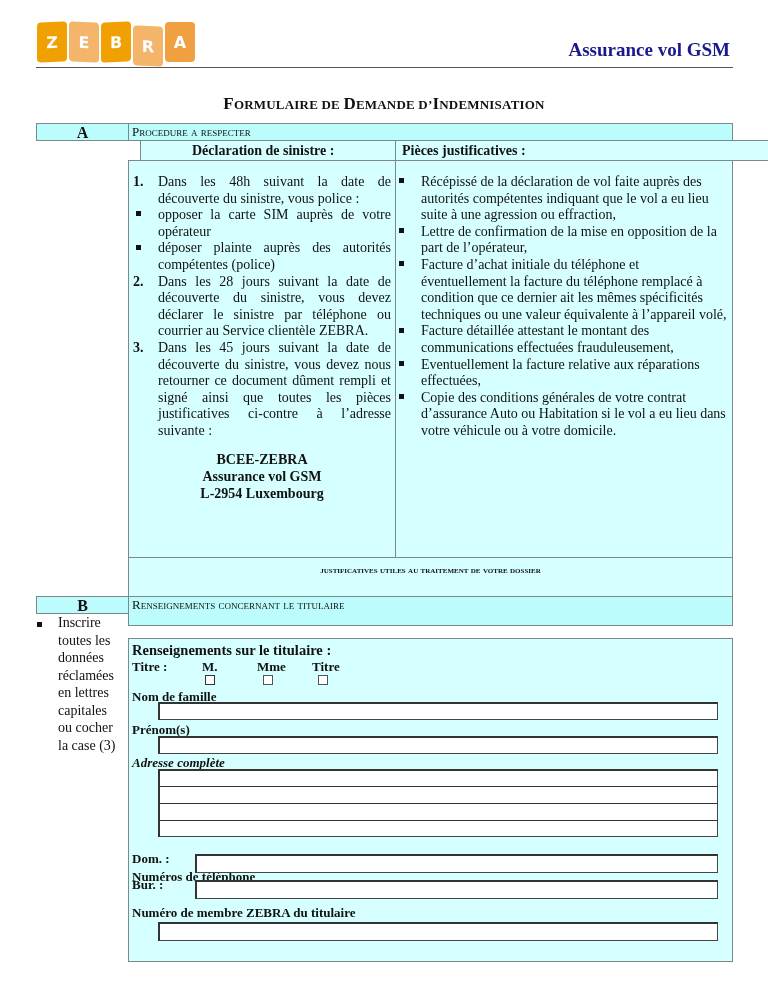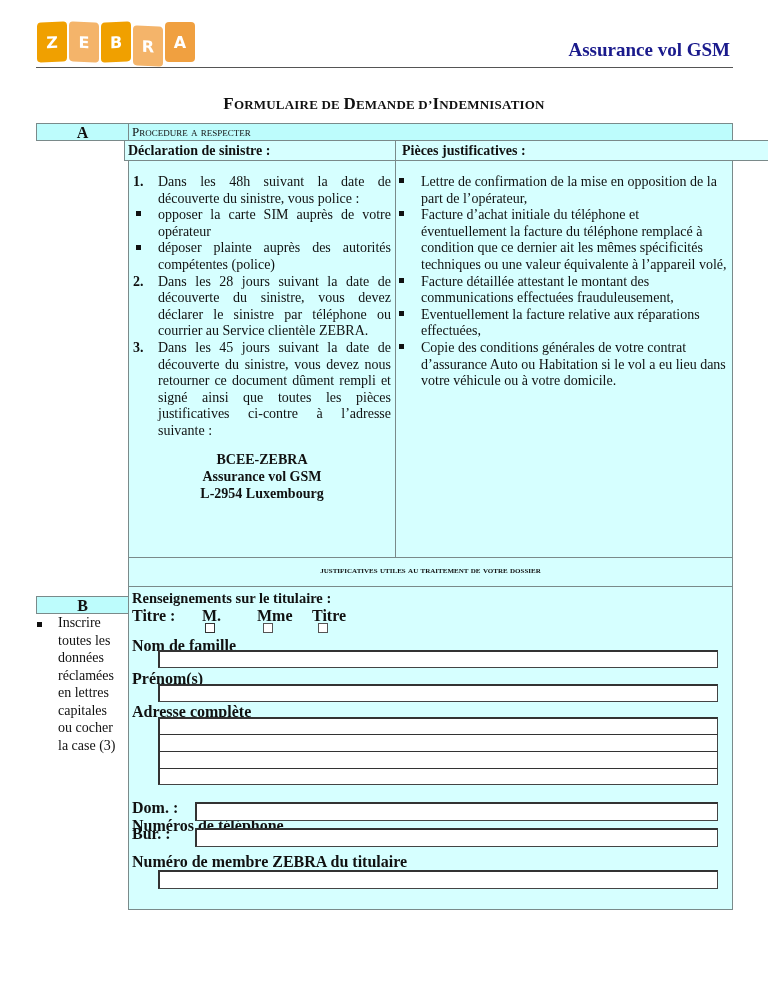--- a/index.html
+++ b/index.html
@@ -19,21 +19,21 @@
   .sec-label{font-size:13px;padding-left:3px;line-height:16px;}
   .bold14{font-weight:bold;font-size:14px;}
   ol,ul{margin:0;padding:0;list-style:none;}
   .list{font-size:14px;line-height:16.6px;}
   .list li{position:relative;padding-left:25px;}
   .list li .mk{position:absolute;left:0;top:0;width:20px;}
   .just{text-align:justify;}
   .sq{display:inline-block;width:5px;height:5px;background:#111;margin-left:3px;vertical-align:middle;position:relative;top:-2px;}
   .addr{font-weight:bold;font-size:14px;text-align:center;line-height:17px;}
   .notice{font-size:9.5px;font-weight:bold;text-align:center;line-height:16px;font-variant:small-caps;}
-  .lbl{position:absolute;font-size:16px;font-weight:bold;}
+  .lbl{position:absolute;font-size:13px;font-weight:bold;}
   .field{position:absolute;box-sizing:border-box;background:#fff;border:1px solid #444;border-top:2px solid #333;border-left:2px solid #333;}
   .cb{position:absolute;width:10px;height:10px;box-sizing:border-box;background:#fff;border:1px solid #555;}
   .side-note{font-size:14px;line-height:17.5px;}
 </style>
 </head>
 <body>
 
 <div class="abs logo">
   <div class="tile" style="left:0;background:#f0a000;transform:skewY(-2deg);">Z</div>
   <div class="tile" style="left:32px;background:#f4b46a;transform:skewY(3deg);">E</div>
@@ -48,21 +48,21 @@
   <span>F</span><span class="sc-part" style="font-size:13px;">ORMULAIRE DE </span><span>D</span><span style="font-size:13px;">EMANDE D’</span><span>I</span><span style="font-size:13px;">NDEMNISATION</span>
 </div>
 
 <div class="cell hdr-bg" style="left:36px;top:123px;width:93px;height:18px;">
   <div class="sec-letter">A</div>
 </div>
 <div class="cell hdr-bg" style="left:128px;top:123px;width:605px;height:18px;">
   <div class="sec-label sc">Procedure a respecter</div>
 </div>
 
-<div class="cell body-bg" style="left:124px;top:140px;width:281px;height:21px;">
+<div class="cell body-bg" style="left:140px;top:140px;width:281px;height:21px;padding-left:48px;">
   <div class="bold14" style="padding:2px 0 0 3px;">Déclaration de sinistre :</div>
 </div>
 <div class="cell body-bg" style="left:395px;top:140px;width:382px;height:21px;">
   <div class="bold14" style="padding:2px 0 0 6px;">Pièces justificatives :</div>
 </div>
 
 <div class="cell body-bg" style="left:128px;top:160px;width:268px;height:398px;">
   <ol class="list just" style="padding:13px 4px 0 4px;">
     <li><b class="mk">1.</b><span>Dans les 48h suivant la date de découverte du sinistre, vous police :</span></li>
     <li><span class="mk"><span class="sq"></span></span><span>opposer la carte SIM auprès de votre opérateur</span></li>
@@ -72,20 +72,21 @@
   </ol>
   <div class="addr" style="margin-top:11px;">
     <div>BCEE-ZEBRA</div>
     <div>Assurance vol GSM</div>
     <div>L-2954 Luxembourg</div>
   </div>
 </div>
 
 <div class="cell body-bg" style="left:395px;top:160px;width:338px;height:398px;">
   <ul class="list" style="padding:13px 4px 0 0;">
+    <li><span class="mk"><span class="sq"></span></span><span>Récépissé de la déclaration de vol faite auprès des autorités compétentes indiquant que le vol a eu lieu suite à une agression ou effraction,</span></li>
     <li><span class="mk"><span class="sq"></span></span><span>Lettre de confirmation de la mise en opposition de la part de l’opérateur,</span></li>
     <li><span class="mk"><span class="sq"></span></span><span>Facture d’achat initiale du téléphone et éventuellement la facture du téléphone remplacé à condition que ce dernier ait les mêmes spécificités techniques ou une valeur équivalente à l’appareil volé,</span></li>
     <li><span class="mk"><span class="sq"></span></span><span>Facture détaillée attestant le montant des communications effectuées frauduleusement,</span></li>
     <li><span class="mk"><span class="sq"></span></span><span>Eventuellement la facture relative aux réparations effectuées,</span></li>
     <li><span class="mk"><span class="sq"></span></span><span>Copie des conditions générales de votre contrat d’assurance Auto ou Habitation si le vol a eu lieu dans votre véhicule ou à votre domicile.</span></li>
   </ul>
 </div>
 
 <div class="cell body-bg" style="left:128px;top:557px;width:605px;height:40px;padding-top:4px;">
   <div class="notice">justificatives utiles au traitement de votre dossier</div>
@@ -96,38 +97,38 @@
 </div>
 <div class="cell hdr-bg" style="left:128px;top:596px;width:605px;height:30px;">
   <div class="sec-label sc">Renseignements concernant le titulaire</div>
 </div>
 
 <div class="abs side-note" style="left:36px;top:614px;width:88px;">
   <span class="sq" style="position:absolute;left:-2px;top:8px;"></span>
   <div style="padding-left:22px;">Inscrire toutes les données réclamées en lettres capitales ou cocher la case (3)</div>
 </div>
 
-<div class="cell body-bg" style="left:128px;top:586px;width:605px;height:324px;">
+<div class="cell body-bg" style="left:128px;top:638px;width:605px;height:324px;">
   <div class="bold14" style="position:absolute;left:3px;top:3px;font-size:14.5px;">Renseignements sur le titulaire :</div>
 
   <div class="lbl" style="left:3px;top:20px;">Titre :</div>
   <div class="lbl" style="left:73px;top:20px;">M.</div>
   <div class="cb" style="left:76px;top:36px;border:1.5px solid #333;"></div>
   <div class="lbl" style="left:128px;top:20px;">Mme</div>
   <div class="cb" style="left:134px;top:36px;"></div>
   <div class="lbl" style="left:183px;top:20px;">Titre</div>
   <div class="cb" style="left:189px;top:36px;"></div>
 
   <div class="lbl" style="left:3px;top:50px;">Nom de famille</div>
   <div class="field" style="left:29px;top:63px;width:560px;height:18px;"></div>
 
   <div class="lbl" style="left:3px;top:83px;">Prénom(s)</div>
   <div class="field" style="left:29px;top:97px;width:560px;height:18px;"></div>
 
-  <div class="lbl" style="left:3px;top:116px;">Adresse complète</div>
+  <div class="lbl" style="left:3px;top:116px;font-style:italic;">Adresse complète</div>
   <div class="field" style="left:29px;top:130px;width:560px;height:18px;"></div>
   <div class="field" style="left:29px;top:147px;width:560px;height:18px;border-top-width:1px;"></div>
   <div class="field" style="left:29px;top:164px;width:560px;height:18px;border-top-width:1px;"></div>
   <div class="field" style="left:29px;top:181px;width:560px;height:17px;border-top-width:1px;"></div>
 
   <div class="lbl" style="left:3px;top:199px;margin-top:31px;">Numéros de téléphone</div>
   <div class="lbl" style="left:3px;top:212px;">Dom. :</div>
   <div class="field" style="left:66px;top:215px;width:523px;height:19px;"></div>
 
   <div class="lbl" style="left:3px;top:238px;">Bur. :</div>

